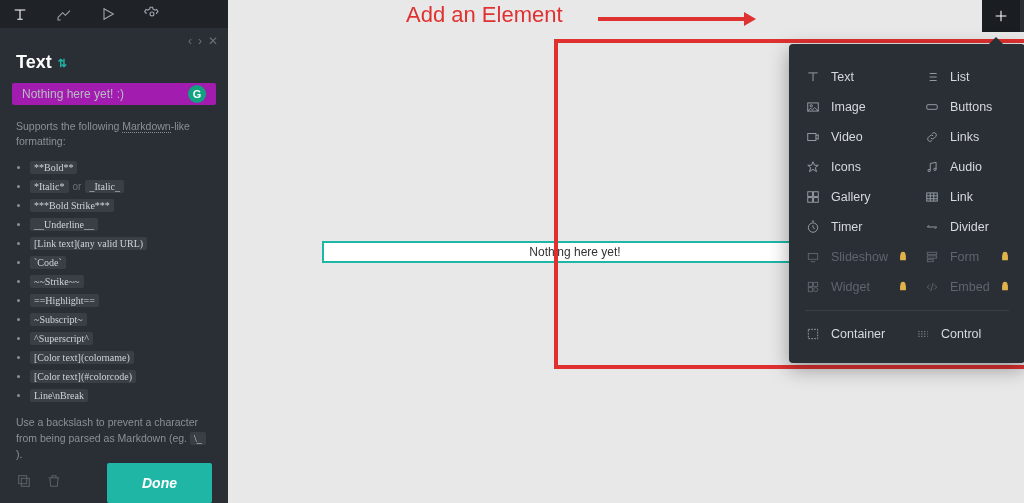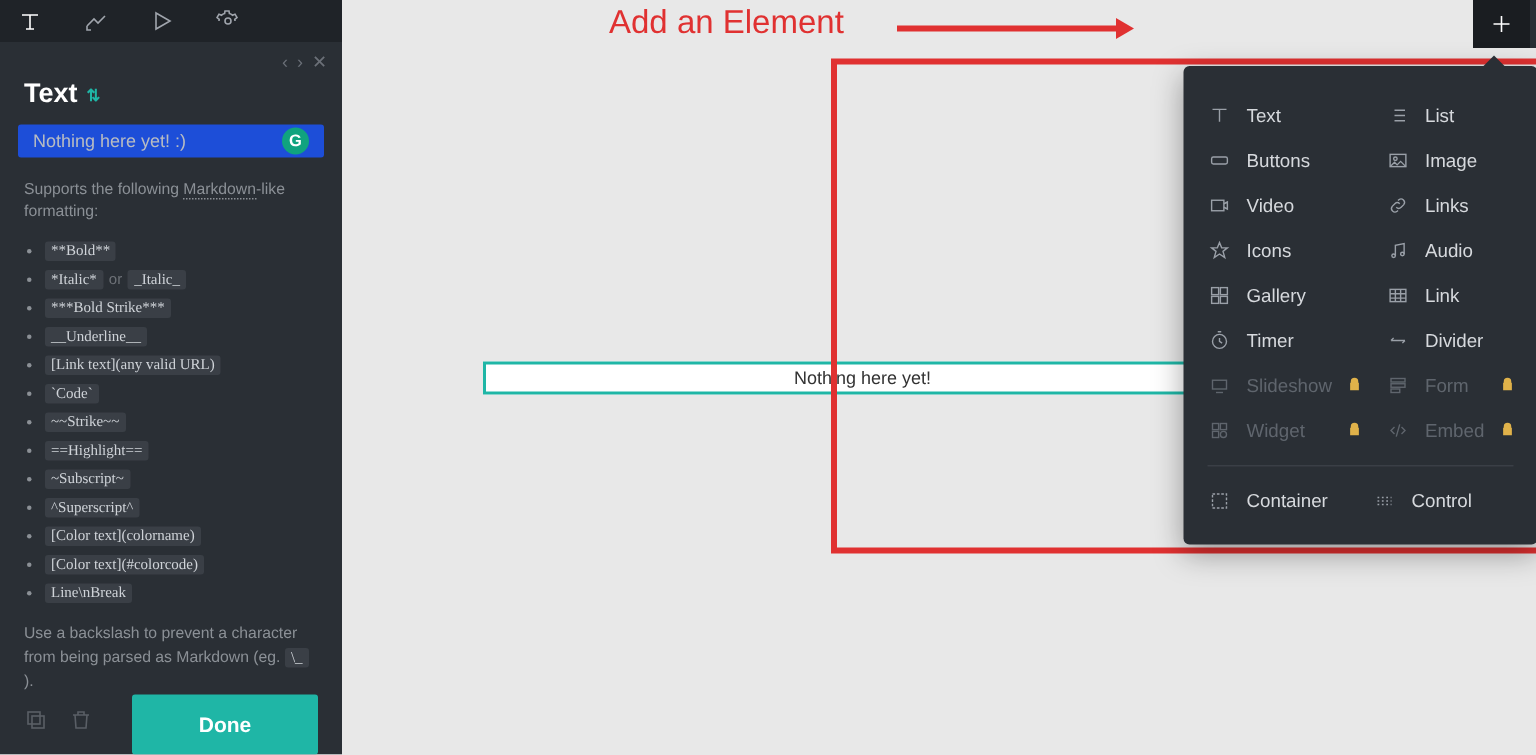--- a/index.html
+++ b/index.html
@@ -9,34 +9,34 @@
   
   .sidebar { position: absolute; left: 0; top: 0; width: 228px; height: 503px; background: #2a2f35; color: #c9ccd1; display: flex; flex-direction: column; }
   .sidebar-tabs { height: 30px; background: #1f2328; display: flex; align-items: center; padding: 0 6px; gap: 16px; }
   .sidebar-tabs .tab-ic { width: 28px; height: 28px; display:flex; align-items:center; justify-content:center; color:#a0a5ad; }
   .sidebar-tabs .tab-ic.active { color:#fff; }
   .sidebar-tabs svg { width:16px; height:16px; fill:none; stroke:currentColor; stroke-width:1.6; }
   .panel-nav { display:flex; justify-content:flex-end; gap:6px; padding:6px 10px 0 0; color:#6b7078; font-size:12px; }
   .panel-nav span { cursor:default; }
   .panel-title { padding: 4px 16px 10px 16px; font-size:18px; font-weight:700; color:#fff; display:flex; align-items:center; gap:6px;}
   .panel-title .chev { color:#1fb6a6; font-size:11px; transform:translateY(1px);}
-  .text-input-row { margin: 0 12px; background:#1d4ed8; border-radius:2px; height:34px; display:flex; align-items:center; padding:0 10px; justify-content:space-between; }
+  .text-input-row { margin: 0 12px; background:#a21caf; border-radius:2px; height:34px; display:flex; align-items:center; padding:0 10px; justify-content:space-between; }
   .text-input-row span.val { color:#b8bcc2; font-size:12px; }
   .g-badge { width:18px; height:18px; border-radius:50%; background:#10a37f; color:#fff; font-size:11px; font-weight:700; display:flex; align-items:center; justify-content:center; }
   .help-line { font-size:10.5px; color:#8b9096; padding: 14px 16px 6px 16px; line-height:1.4;}
   .help-line .md-u { border-bottom:1px dotted #8b9096;}
   .fmt-list { list-style: disc; padding: 0 16px 0 30px; margin-top:4px;}
   .fmt-list li { font-size:10px; line-height:1.9; color:#8b9096; }
   .fmt-list code, .code-chip { font-family: Liberation Serif, serif; background:#3a3f46; color:#cfd3d8; padding:1px 4px; border-radius:2px; font-size:10px; }
   .fmt-list .sep { color:#6d7177; padding:0 4px; font-size:10px;}
   .help-foot { font-size:10.5px; color:#8b9096; padding:10px 16px 0 16px; line-height:1.5;}
   .sidebar-footer { margin-top:auto; height:62px; display:flex; align-items:center; padding:0 16px; gap:14px;}
   .sidebar-footer .fic { color:#5a5f66; }
   .sidebar-footer .fic svg{width:16px;height:16px;fill:none;stroke:currentColor;stroke-width:1.6;}
-  .done-btn { margin-left:auto; width:124px; height:40px; background:#1fb6a6; color:#fff; border:none; border-radius:2px; font-size:14px; font-weight:600; }
+  .done-btn { margin-left:auto; width:105px; height:40px; background:#1fb6a6; color:#fff; border:none; border-radius:2px; font-size:14px; font-weight:600;font-style:italic; }
 
   
   .canvas { position:absolute; left:228px; top:0; right:0; bottom:0; background:#e8e8e8;}
   .placeholder-box { position:absolute; left:94px; top:241px; width:506px; height:22px; border:2px solid #1fb6a6; background:#fff; display:flex; align-items:center; justify-content:center; font-size:12px; color:#333;}
   .annot-label { position:absolute; left:178px; top:2px; color:#e03131; font-size:22px; font-weight:400;}
   .annot-arrow { position:absolute; left:370px; top:12px; width:158px; height:14px; }
   .annot-arrow svg{width:100%;height:100%;}
   .red-box { position:absolute; left:326px; top:39px; width:476px; height:330px; border:4px solid #e03131; pointer-events:none;}
 
   
@@ -169,34 +169,34 @@
           <span class="dd-ic">
             <svg viewBox="0 0 24 24">
               <path d="M8 6h12M8 12h12M8 18h12M4 6h.01M4 12h.01M4 18h.01"></path>
             </svg>
           </span>
           <span>List</span>
         </div>
         <div class="dd-item">
           <span class="dd-ic">
             <svg viewBox="0 0 24 24">
-              <rect x="3" y="8" width="18" height="8" rx="2"></rect>
-            </svg>
-          </span>
-          <span>Buttons</span>
-        </div>
-        <div class="dd-item">
-          <span class="dd-ic">
-            <svg viewBox="0 0 24 24">
               <rect x="3" y="5" width="18" height="14"></rect>
               <circle cx="9" cy="10" r="2"></circle>
               <path d="M21 19l-6-6-4 4-3-3-5 5"></path>
             </svg>
           </span>
           <span>Image</span>
+        </div>
+        <div class="dd-item">
+          <span class="dd-ic">
+            <svg viewBox="0 0 24 24">
+              <rect x="3" y="8" width="18" height="8" rx="2"></rect>
+            </svg>
+          </span>
+          <span>Buttons</span>
         </div>
         <div class="dd-item">
           <span class="dd-ic">
             <svg viewBox="0 0 24 24">
               <rect x="3" y="6" width="14" height="12"></rect>
               <path d="M17 10l4-2v8l-4-2"></path>
             </svg>
           </span>
           <span>Video</span>
         </div>

